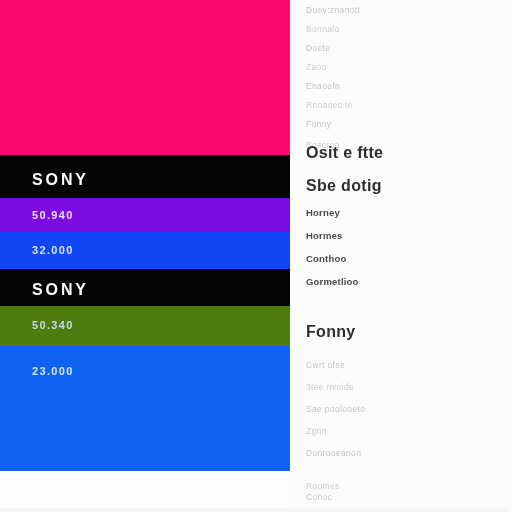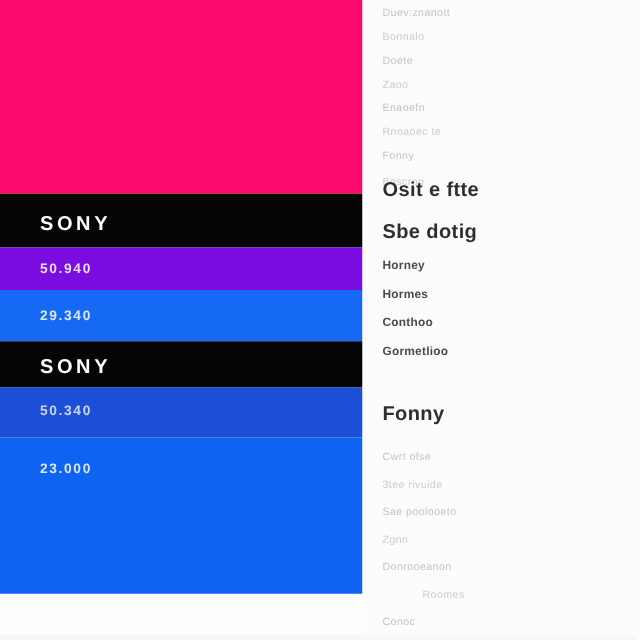--- a/index.html
+++ b/index.html
@@ -121,27 +121,27 @@
 <div class="screen">
 
   <div class="swatch-column">
       <div class="swatch" style="height: 155px; background: rgb(250, 10, 108);"></div>
       <div class="swatch" style="height: 43px; background: rgb(5, 5, 5);">
         <div class="swatch-label brand" style="top: 17px; color: rgb(255, 255, 255);">SONY</div>
       </div>
       <div class="swatch" style="height: 34px; background: rgb(122, 12, 224);">
         <div class="swatch-label" style="top: 12px; color: rgb(232, 220, 250);">50.940</div>
       </div>
-      <div class="swatch" style="height: 41px; background: rgb(22, 105, 245);">
-        <div class="swatch-label" style="top: 16px; color: rgb(216, 232, 255);">29.340</div>
+      <div class="swatch" style="height: 37px; background: rgb(17, 71, 242);">
+        <div class="swatch-label" style="top: 13px; color: rgb(216, 228, 255);">32.000</div>
       </div>
       <div class="swatch" style="height: 37px; background: rgb(4, 4, 4);">
         <div class="swatch-label brand" style="top: 13px; color: rgb(255, 255, 255);">SONY</div>
       </div>
-      <div class="swatch" style="height: 40px; background: #1d4ed8;">
+      <div class="swatch" style="height: 40px; background: #4d7c0f;">
         <div class="swatch-label" style="top: 14px; color: rgb(201, 216, 240);">50.340</div>
       </div>
       <div class="swatch" style="height: 125px; background: rgb(15, 99, 242);">
         <div class="swatch-label" style="top: 20px; color: rgb(214, 230, 255);">23.000</div>
       </div>
     </div>
 
   <div class="text-column">
       <div class="text-line" style="position: absolute; left: 16px; top: 6px;">Duev:znanott</div>
       <div class="text-line dim" style="position: absolute; left: 16px; top: 25px;">Bonnalo</div>
@@ -156,19 +156,19 @@
       <div class="text-heading sub" style="position: absolute; left: 16px; top: 208px;">Horney</div>
       <div class="text-heading sub" style="position: absolute; left: 16px; top: 231px;">Hormes</div>
       <div class="text-heading sub" style="position: absolute; left: 16px; top: 254px;">Conthoo</div>
       <div class="text-heading sub" style="position: absolute; left: 16px; top: 277px;">Gormetlioo</div>
       <div class="text-heading" style="position: absolute; left: 16px; top: 324px;">Fonny</div>
       <div class="text-line" style="position: absolute; left: 16px; top: 361px;">Cwrt ofse</div>
       <div class="text-line dim" style="position: absolute; left: 16px; top: 383px;">3tee rivuide</div>
       <div class="text-line" style="position: absolute; left: 16px; top: 405px;">Sae poolooeto</div>
       <div class="text-line dim" style="position: absolute; left: 16px; top: 427px;">Zgnn</div>
       <div class="text-line" style="position: absolute; left: 16px; top: 449px;">Donrooeanon</div>
-      <div class="text-line dim" style="position: absolute; left: 16px; top: 471px; margin-left: 32px;">Roomes</div>
+      <div class="text-line dim" style="position: absolute; left: 16px; top: 482px;">Roomes</div>
       <div class="text-line" style="position: absolute; left: 16px; top: 493px;">Conoc</div>
     </div>
 
   <div class="bottom-edge"></div>
   <div class="right-edge"></div>
 </div>
 
 </body></html>

